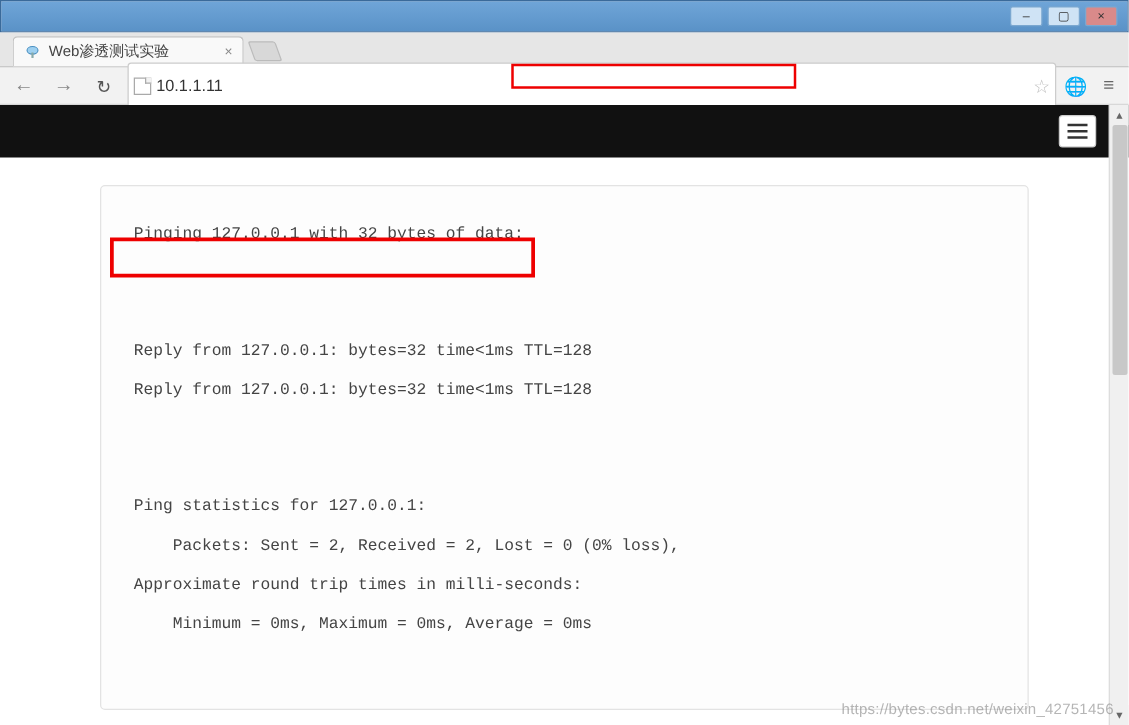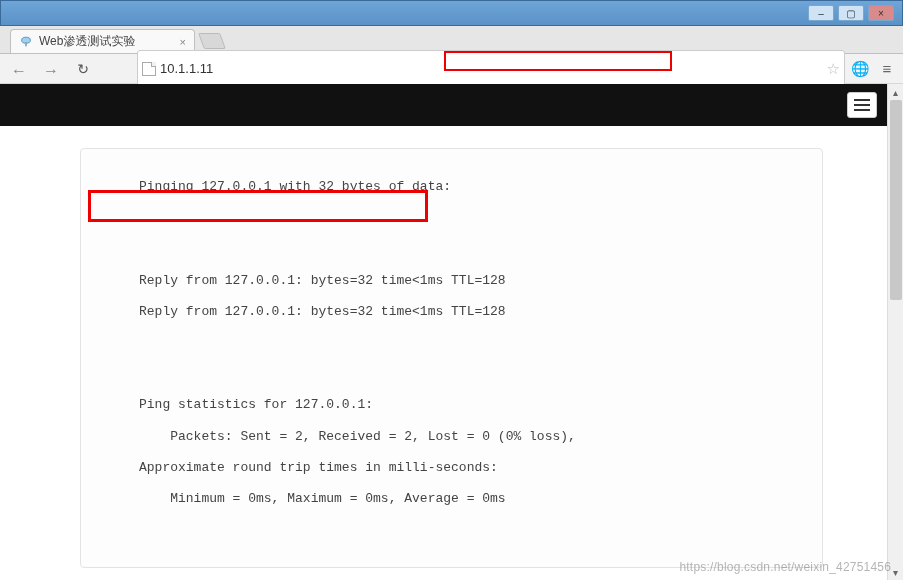--- a/index.html
+++ b/index.html
@@ -89,21 +89,20 @@
     height: 38px;
     background: #fff;
     border: 1px solid #ccc;
     border-radius: 3px;
     display: flex;
     align-items: center;
     padding: 0 4px;
     font-size: 13px;
     font-family: "Segoe UI", Arial, sans-serif;
     position: relative;
-    margin-left: 35px;
   }
   .url-page-icon {
     width: 14px; height: 14px;
     border: 1px solid #aaa;
     margin-right: 4px;
     background: #fff;
     position: relative;
   }
   .url-page-icon::after {
     content:""; position:absolute; top:-1px; right:-1px;
@@ -154,21 +153,20 @@
     background: #fdfdfd;
     padding: 22px 26px;
     height: 420px;
   }
   pre.output {
     font-family: "Courier New", monospace;
     font-size: 13px;
     color: #444;
     line-height: 2.4;
     white-space: pre;
-    margin-left: 32px;
   }
   .red-box {
     position: absolute;
     border: 3px solid #e00;
     pointer-events: none;
   }
   
   .scrollbar {
     position: absolute;
     right: 0; top: 0;
@@ -257,14 +255,14 @@
   </div>
 
   <div class="red-box" style="left:88px; top:106px; width:340px; height:32px;"></div>
 
   <div class="scrollbar">
     <div class="scroll-btn">▴</div>
     <div class="scroll-thumb"></div>
     <div class="scroll-btn" style="position:absolute;bottom:0;width:100%;">▾</div>
   </div>
 
-  <div class="watermark">https://blog.csdn.net/weixin_42751456</div>
+  <div class="watermark">https://bytes.csdn.net/weixin_42751456</div>
 </div>
 
 </body></html>

